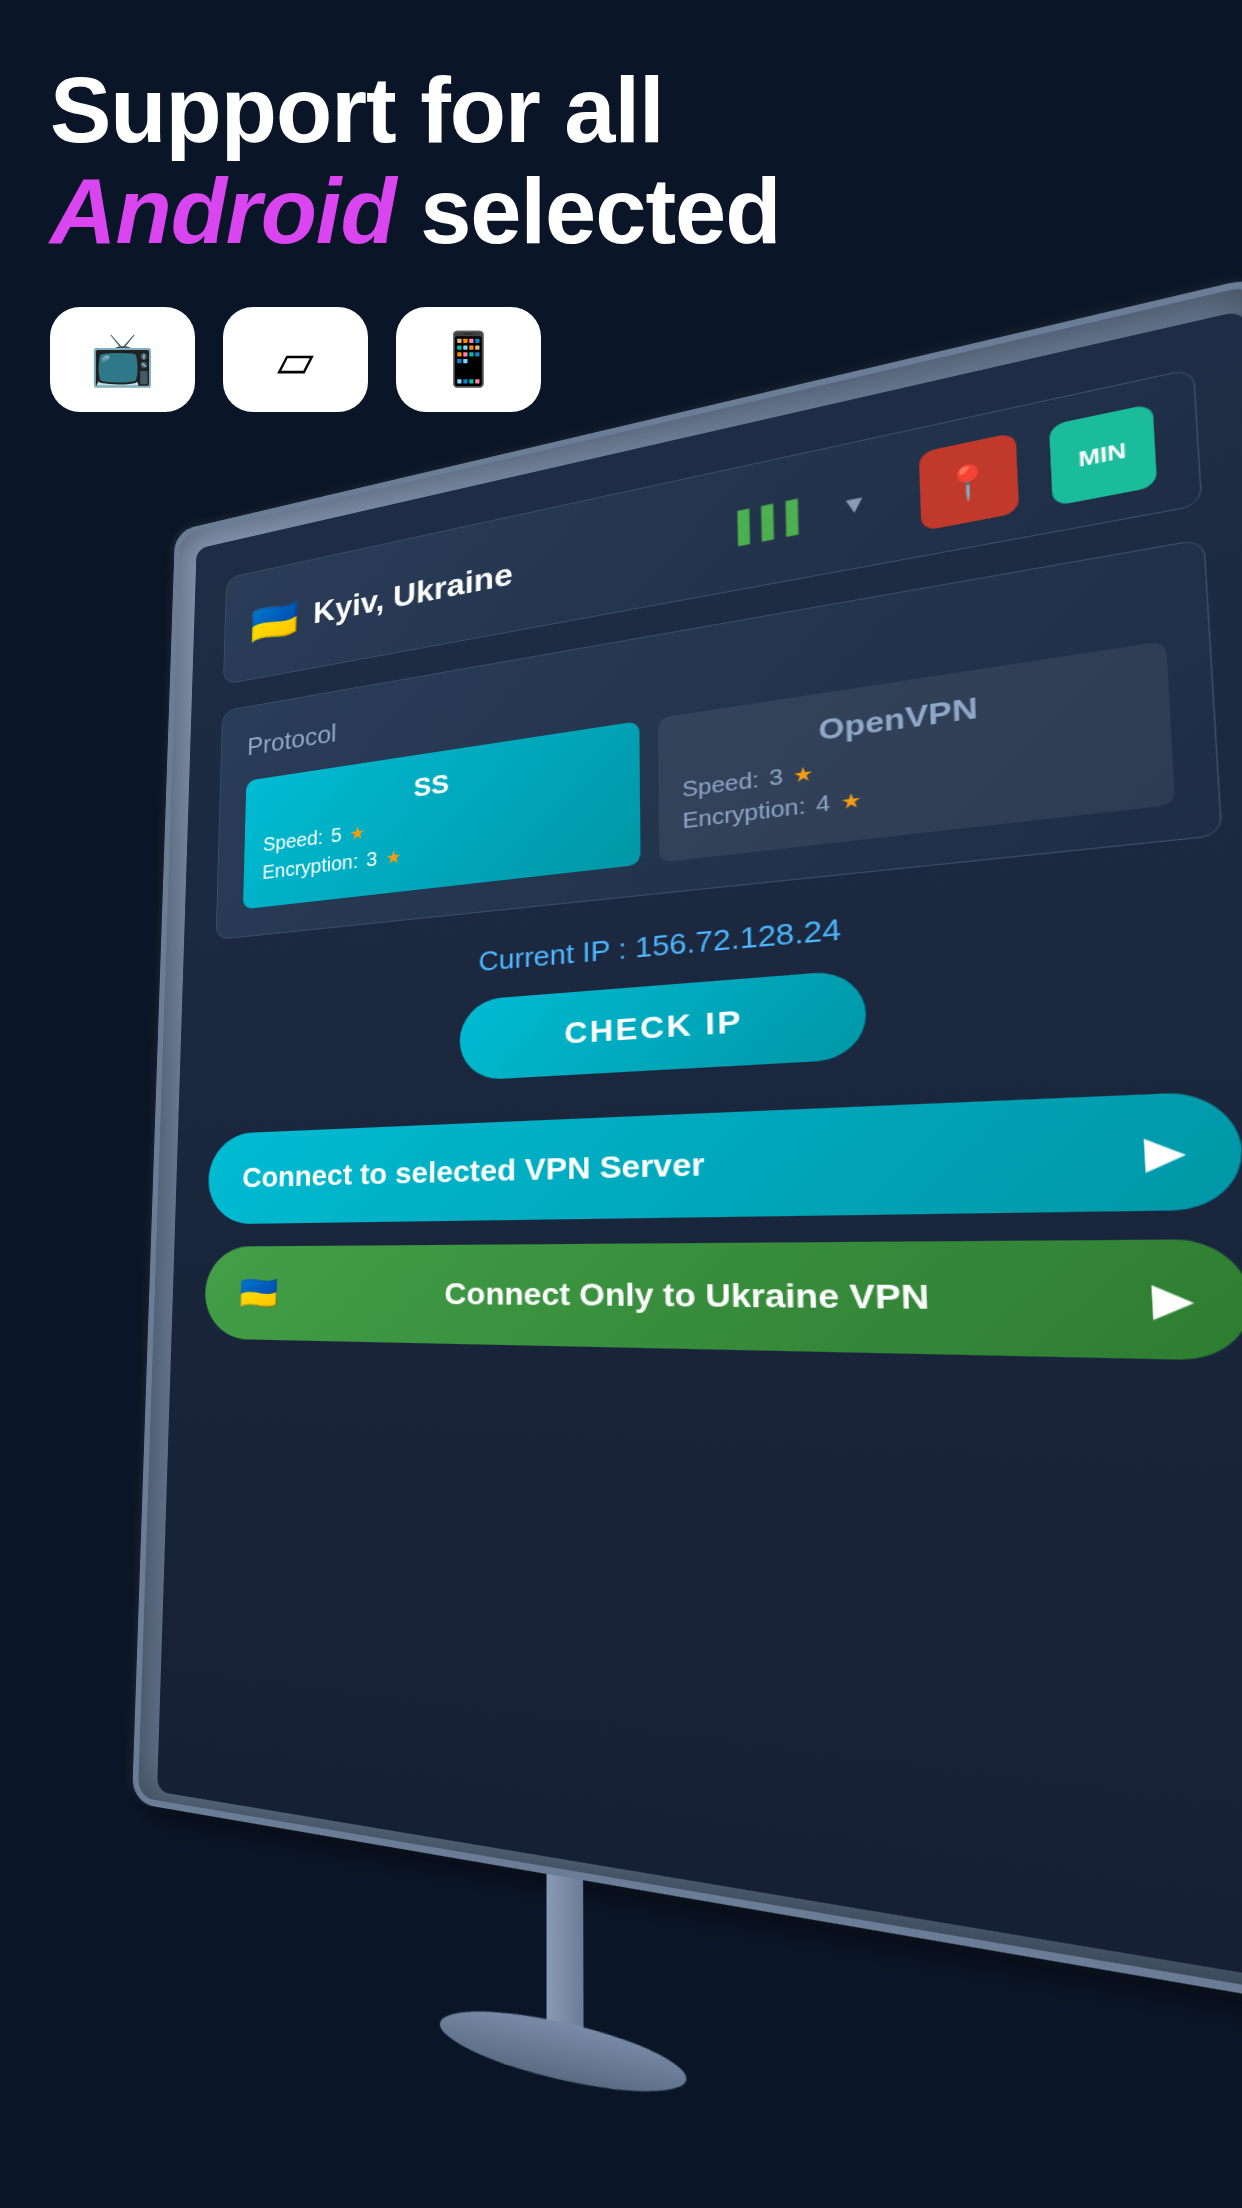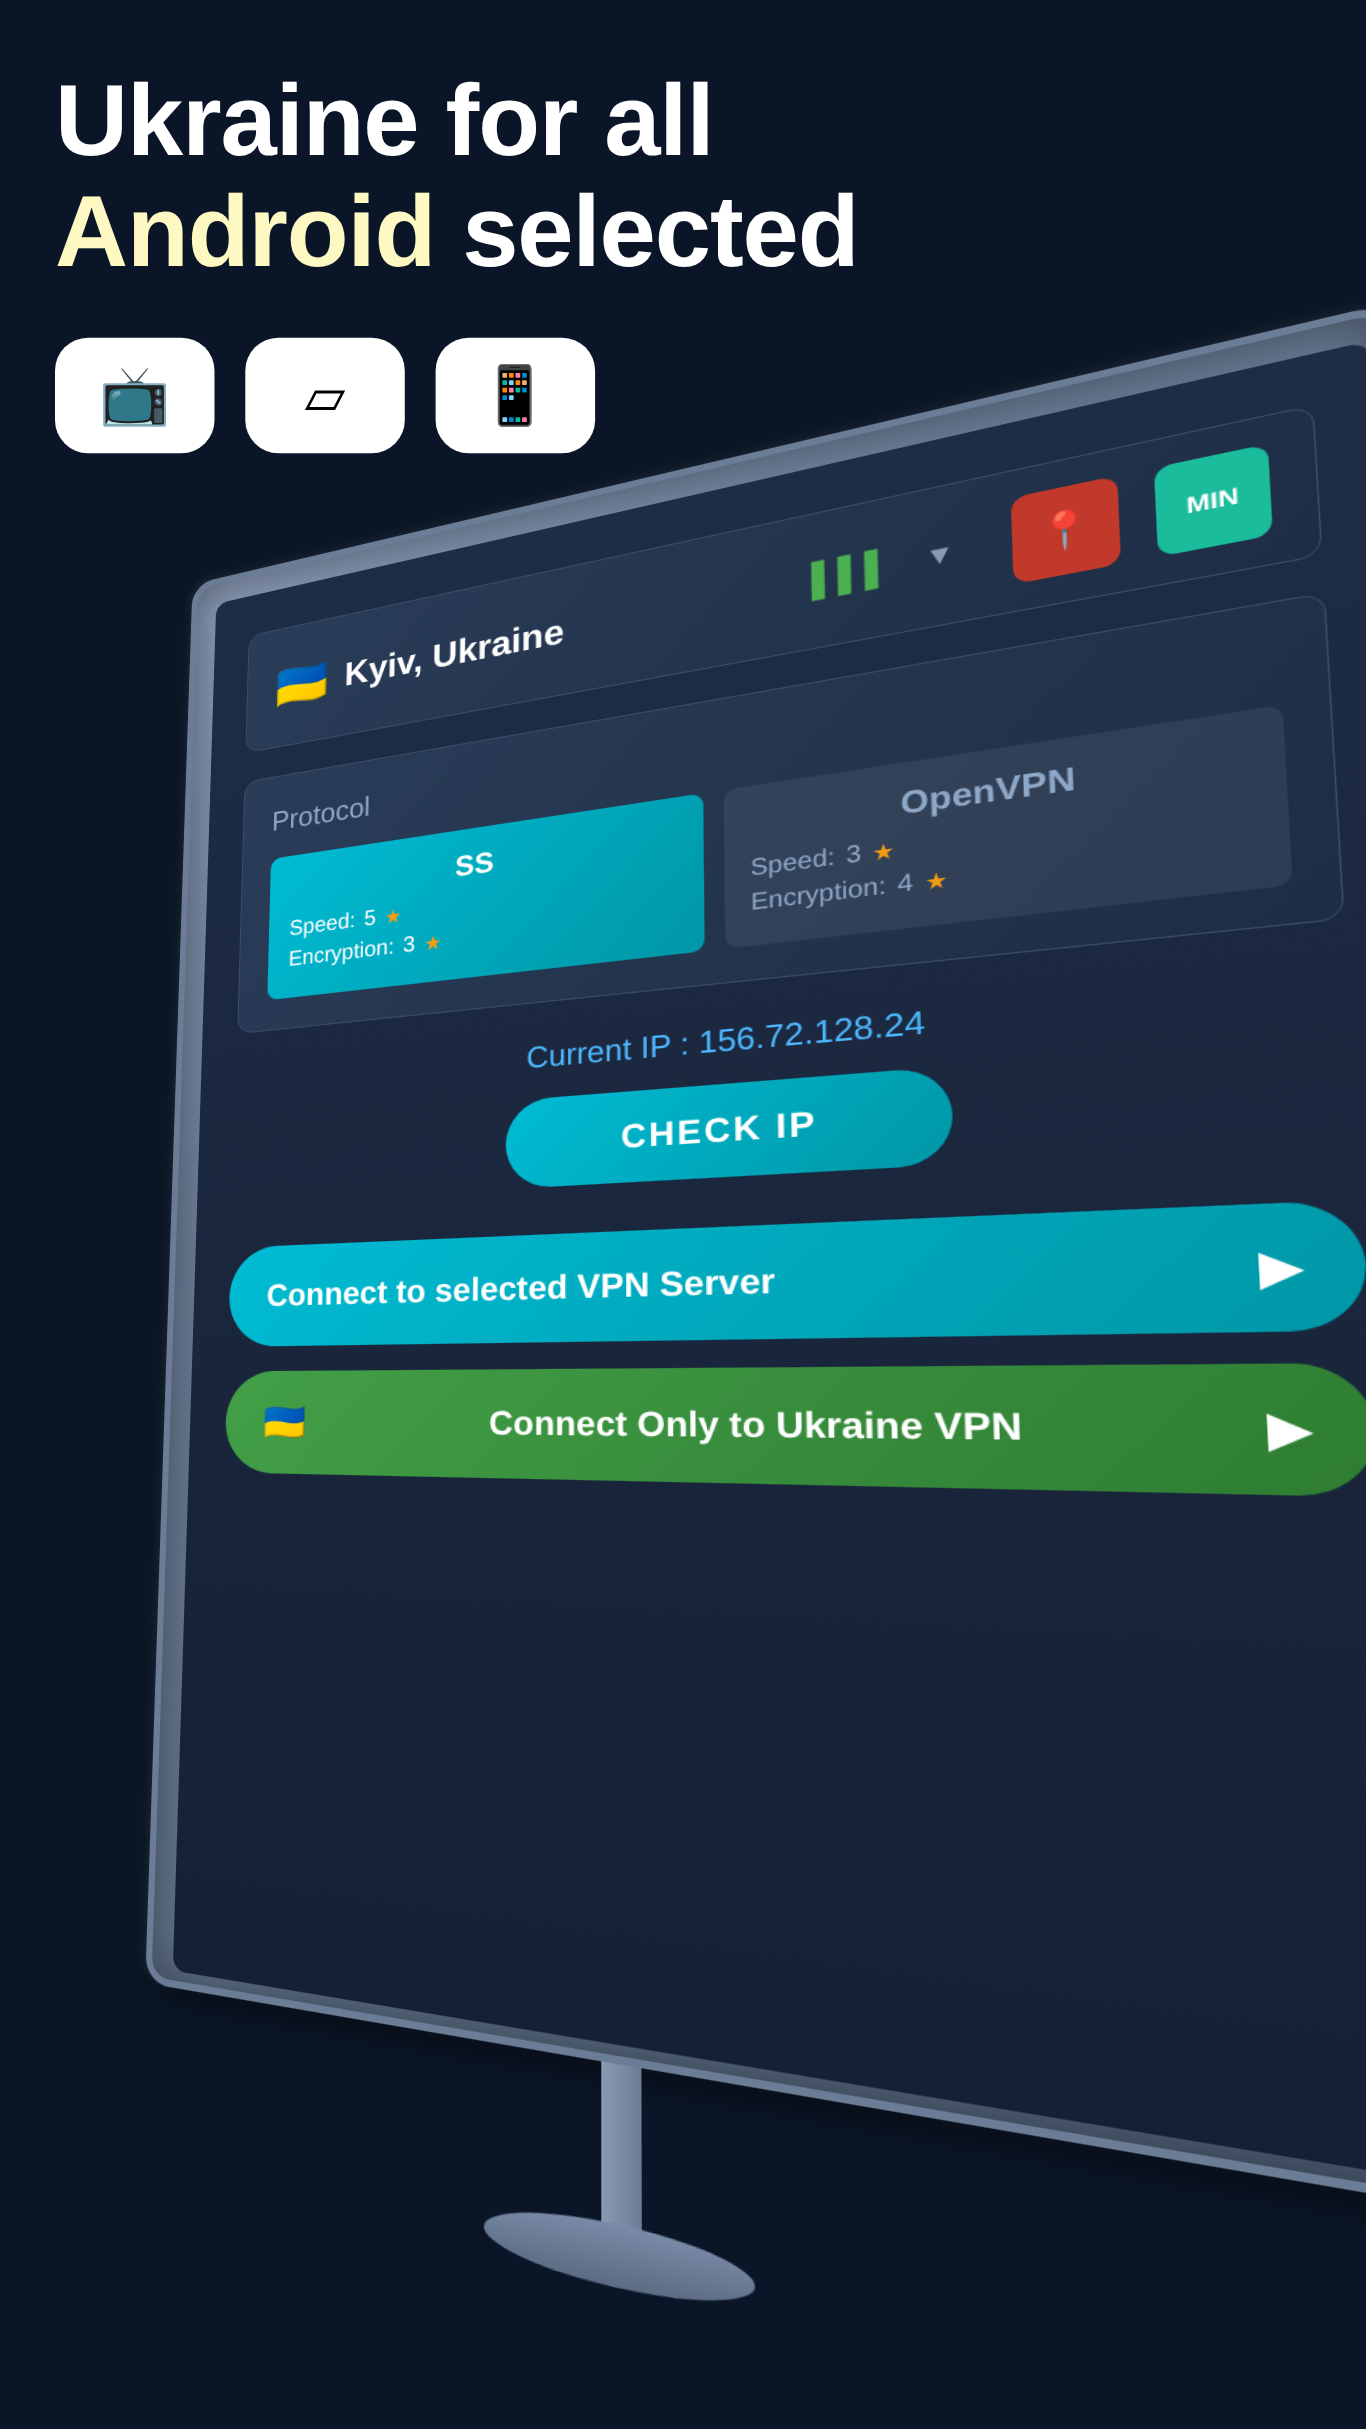--- a/index.html
+++ b/index.html
@@ -19,21 +19,22 @@
 
     .main-title {
       font-size: 92px;
       font-weight: 900;
       color: #ffffff;
       line-height: 1.1;
       letter-spacing: -1px;
     }
 
     .main-title .highlight {
-      color: #fef9c3;
+      color: #d946ef;
+      font-style: italic;
     }
 
     .device-icons {
       display: flex;
       gap: 28px;
       margin-top: 45px;
       align-items: center;
     }
 
     .device-icon-btn {
@@ -288,21 +289,21 @@
     .ukraine-flag-small {
       font-size: 32px;
       margin-right: 12px;
     }
   </style>
 </head>
 <body>
 
 <div class="header-section">
   <div class="main-title">
-    <span>Ukraine for all</span><br>
+    <span>Support for all</span><br>
     <span class="highlight">Android</span>
     <span> selected</span>
   </div>
 
   <div class="device-icons">
     <div class="device-icon-btn">
       <span>📺</span>
     </div>
     <div class="device-icon-btn">
       <span style="font-size:48px;">▱</span>

